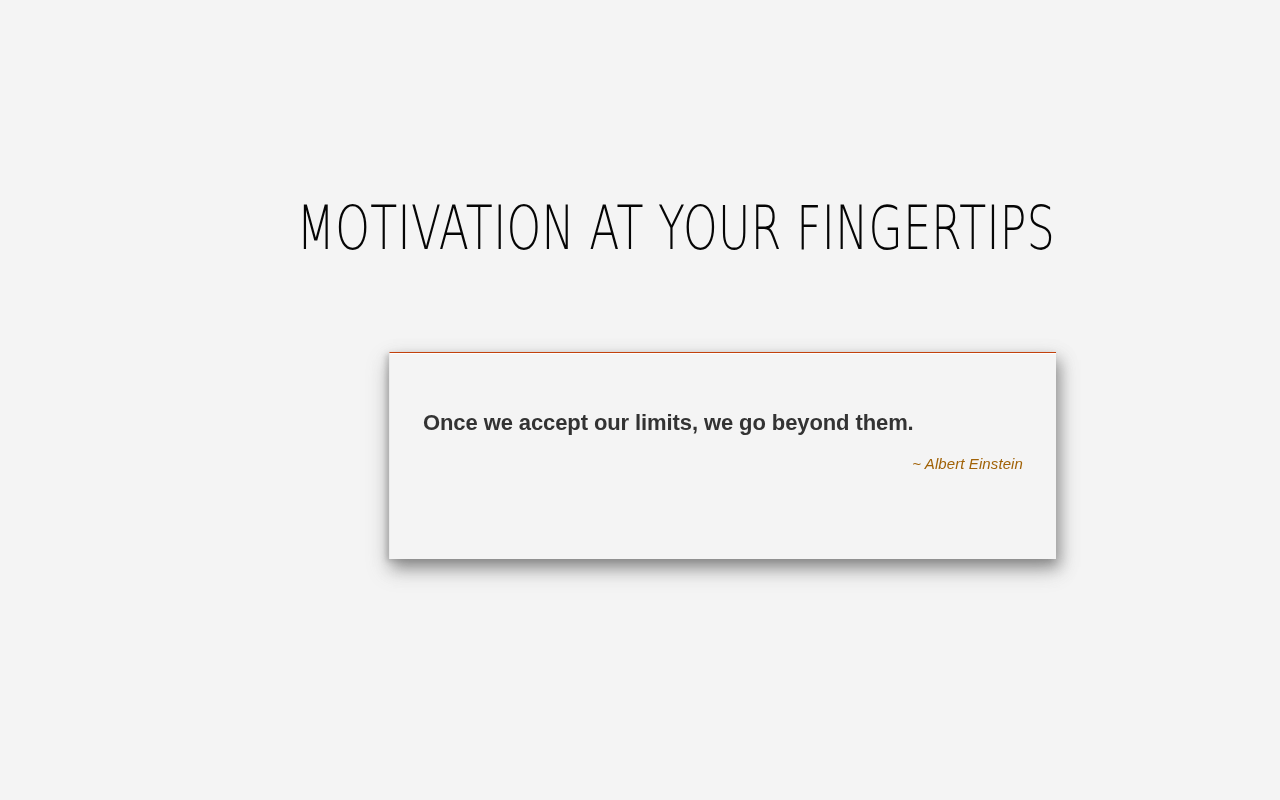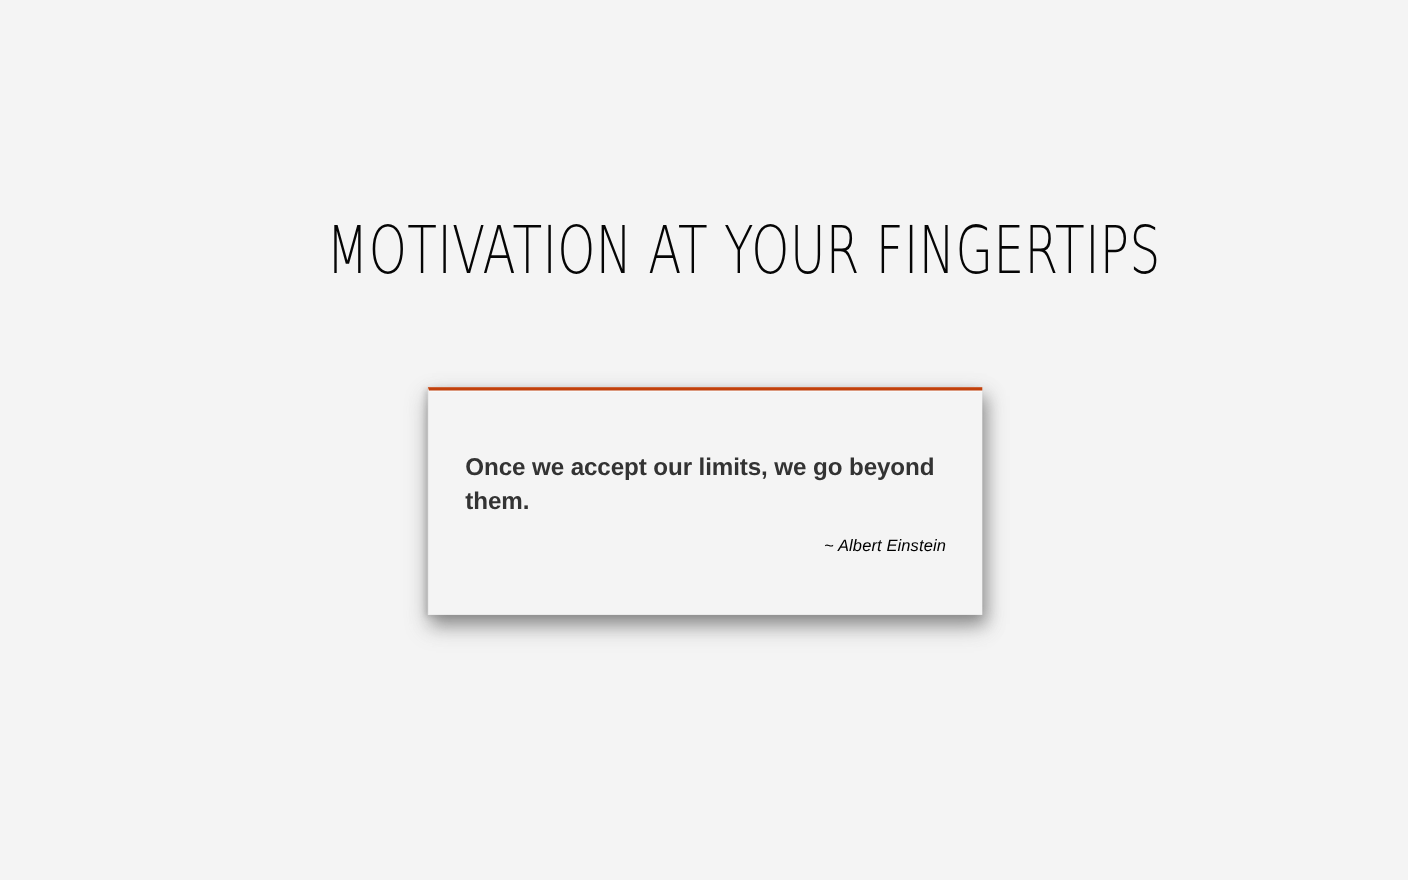--- a/index.html
+++ b/index.html
@@ -41,24 +41,24 @@
     white-space: nowrap;
     transform: scaleX(0.735);
     transform-origin: 50% 50%;
   }
 
   
   .quote-card {
     position: absolute;
     left: 353px;
     top: 352px;
-    width: 504px;
+    width: 667px;
     height: 207px;
     background: #f4f4f4;
-    border-top: 3px solid #c2410c;
+    border-top: 1px solid #c2410c;
     border-left: 1px solid #ececec;
     box-shadow:
       0 1px 0 rgba(255,255,255,0.9) inset,
       -3px 2px 5px rgba(120,120,120,0.30),
       4px 8px 14px rgba(90,90,90,0.50),
       0 10px 20px rgba(110,110,110,0.38);
   }
 
   .quote-inner {
     position: absolute;
@@ -78,21 +78,21 @@
   }
 
   .quote-author {
     margin-top: 16px;
     text-align: right;
     font-family: "Liberation Sans", sans-serif;
     font-size: 15px;
     line-height: 20px;
     font-style: italic;
     font-weight: normal;
-    color: #000000;
+    color: #a16207;
     letter-spacing: 0.1px;
     padding-right: 3px;
   }
 </style>
 </head>
 <body>
 
 <div class="page">
 
   <h1 class="page-title">MOTIVATION AT YOUR FINGERTIPS</h1>

